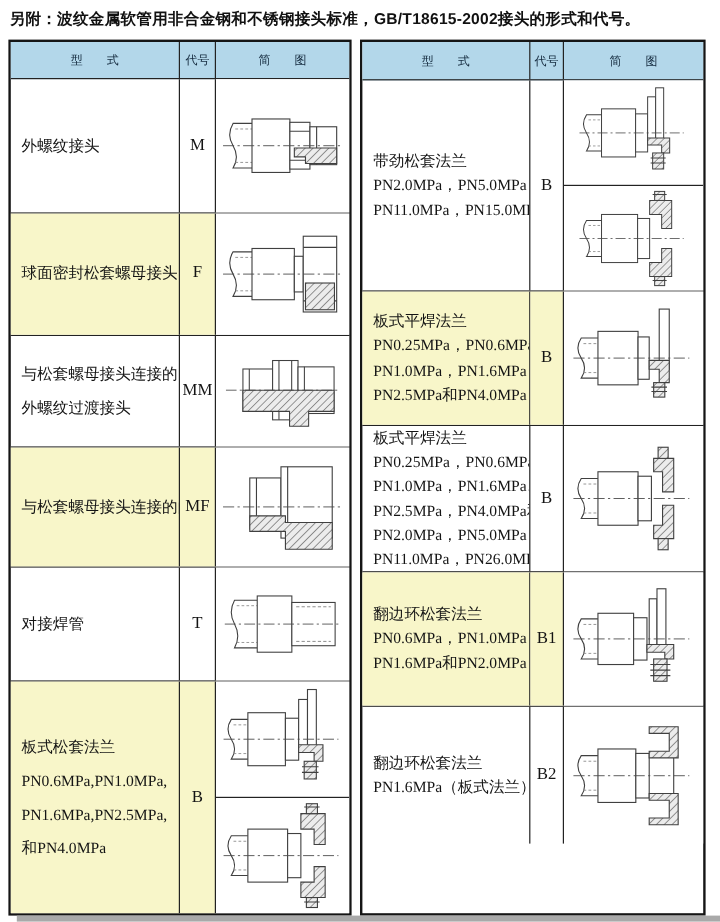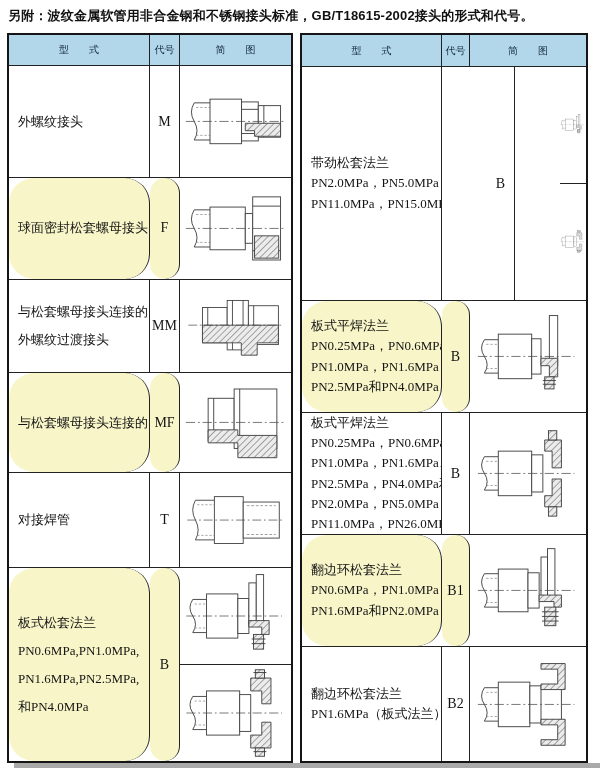--- a/index.html
+++ b/index.html
@@ -17,21 +17,21 @@
   .td:last-child{border-right:none;}
   .th{display:flex;align-items:center;justify-content:center;
       font-size:10px;color:#13293d;}
   .header-row{background:var(--header-bg,#b3d7ea);}
   .type-cell{display:flex;flex-direction:column;justify-content:center;
              padding:3px 4px 3px 9px;font-size:13px;color:#141414;}
   #left-table .type-cell{line-height:2.15;}
   #right-table .type-cell{line-height:1.55;}
   .code-cell{display:flex;align-items:center;justify-content:center;
              font-size:14px;color:#141414;}
-  .hl{background:var(--hl-bg,#f8f6c9);border-radius:25px;}
+  .hl{background:var(--hl-bg,#f8f6c9);}
   .diagram-cell{display:flex;flex-direction:column;background:#fff;padding:0;}
   .diag-sub{flex:1;display:flex;align-items:center;justify-content:center;
             box-sizing:border-box;overflow:hidden;}
   .diag-sub.split{border-bottom:1px solid #222;}
   .diag{width:104px;max-height:96%;}
   #left-table .w-type{width:141px;flex:none;}
   #left-table .w-code{width:30px;flex:none;}
   #left-table .w-diag{flex:1;}
   #right-table .w-type{width:140px;flex:none;}
   #right-table .w-code{width:28px;flex:none;}
@@ -240,21 +240,21 @@
         </div>
       </div>
     </div>
   </div>
 <div id="right-table" class="tbl">
     <div class="tr header-row" style="height: 32px;">
       <div class="td th w-type">型　　式</div>
       <div class="td th w-code">代号</div>
       <div class="td th w-diag">简　　图</div>
     </div>
-    <div class="tr" style="height: 234px; gap: 45px;">
+    <div class="tr" style="height: 176px;">
       <div class="td type-cell w-type">
         <div class="type-line">带劲松套法兰</div>
         <div class="type-line">PN2.0MPa，PN5.0MPa，</div>
         <div class="type-line">PN11.0MPa，PN15.0MPa，</div>
       </div>
       <div class="td code-cell w-code">B</div>
       <div class="td diagram-cell w-diag">
         <div class="diag-sub split">
           <svg class="diag" viewBox="0 0 112 100" preserveAspectRatio="xMidYMid meet">
             <defs>

